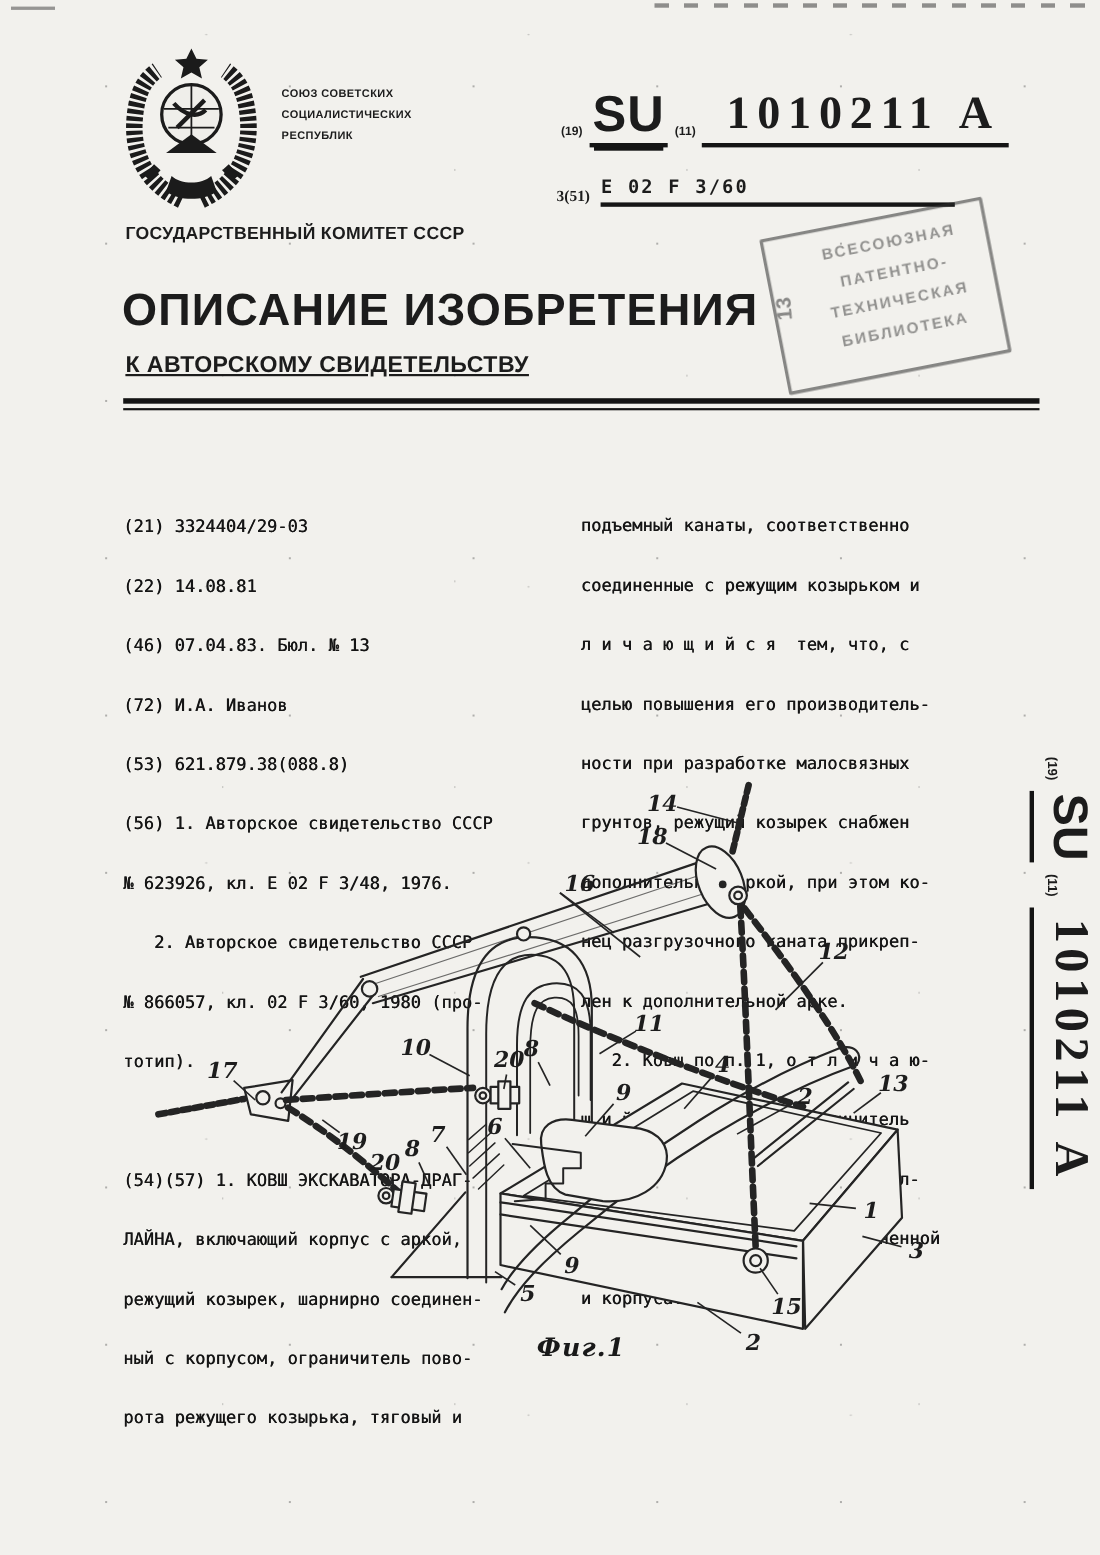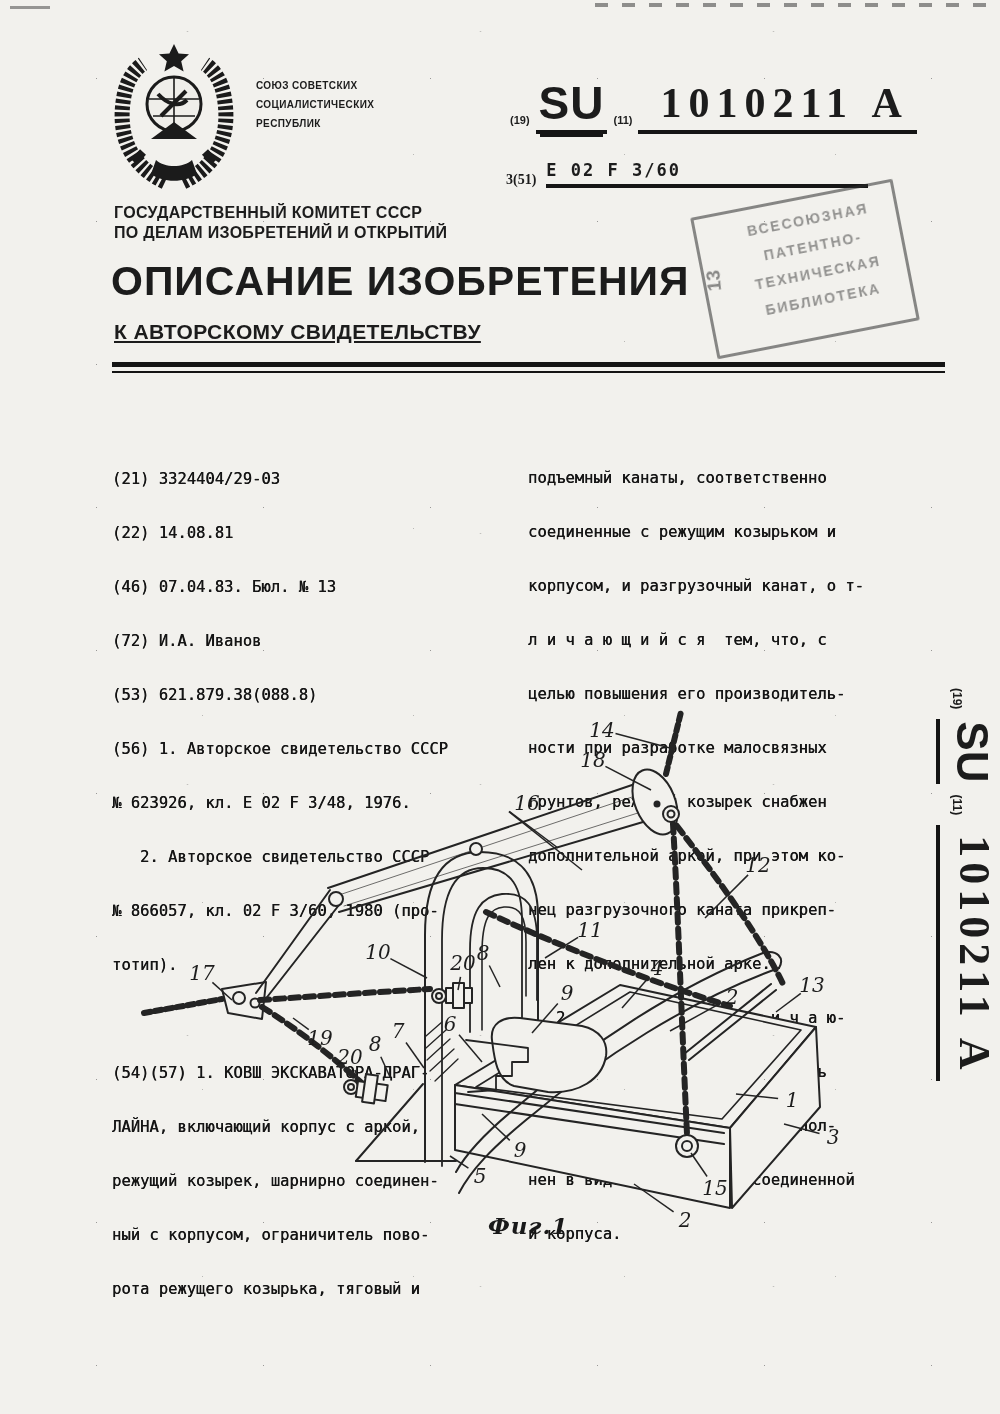--- a/index.html
+++ b/index.html
@@ -56,21 +56,21 @@
            display:flex;align-items:flex-end;gap:10px;white-space:nowrap;}
   .sb-code{font-weight:bold;font-size:12px;padding-bottom:14px;}
   .sb-su{font-weight:bold;font-size:44px;line-height:1;border-bottom:4px solid #141414;padding:0 2px 10px 2px;}
   .sb-num{font-family:"Liberation Serif",serif;font-weight:bold;font-size:44px;line-height:1;letter-spacing:5px;
           border-bottom:4px solid #141414;padding:0 6px 12px 10px;}
 
   
   .figure{position:absolute;left:130px;top:700px;width:760px;height:560px;}
   .figure svg{position:absolute;inset:0;}
   .fig-label{position:absolute;transform:translate(-50%,-50%);font-family:"DejaVu Serif",serif;
-             font-style:italic;font-weight:normal;font-size:20px;color:#1d1d1d;}
+             font-style:italic;font-weight:bold;font-size:20px;color:#1d1d1d;}
   .fig-caption{position:absolute;left:358px;top:512px;font-family:"DejaVu Serif",serif;font-style:italic;
                font-weight:bold;font-size:23px;letter-spacing:1px;color:#191919;}
 </style>
 </head>
 <body>
 
 <div class="page">
   <div class="scan-top"></div>
   <div class="scan-top2"></div>
 
@@ -102,21 +102,20 @@
     <span class="pub-num">1010211 А</span>
   </div>
 
   <div class="ipc-line">
     <span class="ipc-pre">3(51)</span>
     <span class="ipc-val">E 02 F 3/60</span>
   </div>
 
   <div class="committee">
     <div>ГОСУДАРСТВЕННЫЙ КОМИТЕТ СССР</div>
-    <div>ПО ДЕЛАМ ИЗОБРЕТЕНИЙ И ОТКРЫТИЙ</div>
   </div>
 
   <div class="doc-title">ОПИСАНИЕ ИЗОБРЕТЕНИЯ</div>
   <div class="doc-subtitle">К АВТОРСКОМУ СВИДЕТЕЛЬСТВУ</div>
 
   <div class="stamp">
     <div class="stamp-lines">
       <div>ВСЕСОЮЗНАЯ</div>
       <div>ПАТЕНТНО-</div>
       <div>ТЕХНИЧЕСКАЯ</div>
@@ -143,21 +142,20 @@
     <div>(54)(57) 1. КОВШ ЭКСКАВАТОРА-ДРАГ-</div>
     <div>ЛАЙНА, включающий корпус с аркой,</div>
     <div>режущий козырек, шарнирно соединен-</div>
     <div>ный с корпусом, ограничитель пово-</div>
     <div>рота режущего козырька, тяговый и</div>
   </div>
 
   <div class="col col-right">
     <div>подъемный канаты, соответственно</div>
     <div>соединенные с режущим козырьком и</div>
-    <div>корпусом, и разгрузочный канат, о т-</div>
     <div>л и ч а ю щ и й с я  тем, что, с</div>
     <div>целью повышения его производитель-</div>
     <div>ности при разработке малосвязных</div>
     <div>грунтов, режущий козырек снабжен</div>
     <div>дополнительной аркой, при этом ко-</div>
     <div>нец разгрузочного каната прикреп-</div>
     <div>лен к дополнительной арке.</div>
     <div>   2. Ковш по п. 1, о т л и ч а ю-</div>
     <div>щ и й с я  тем, что ограничитель</div>
     <div>поворота режущего козырька выпол-</div>

